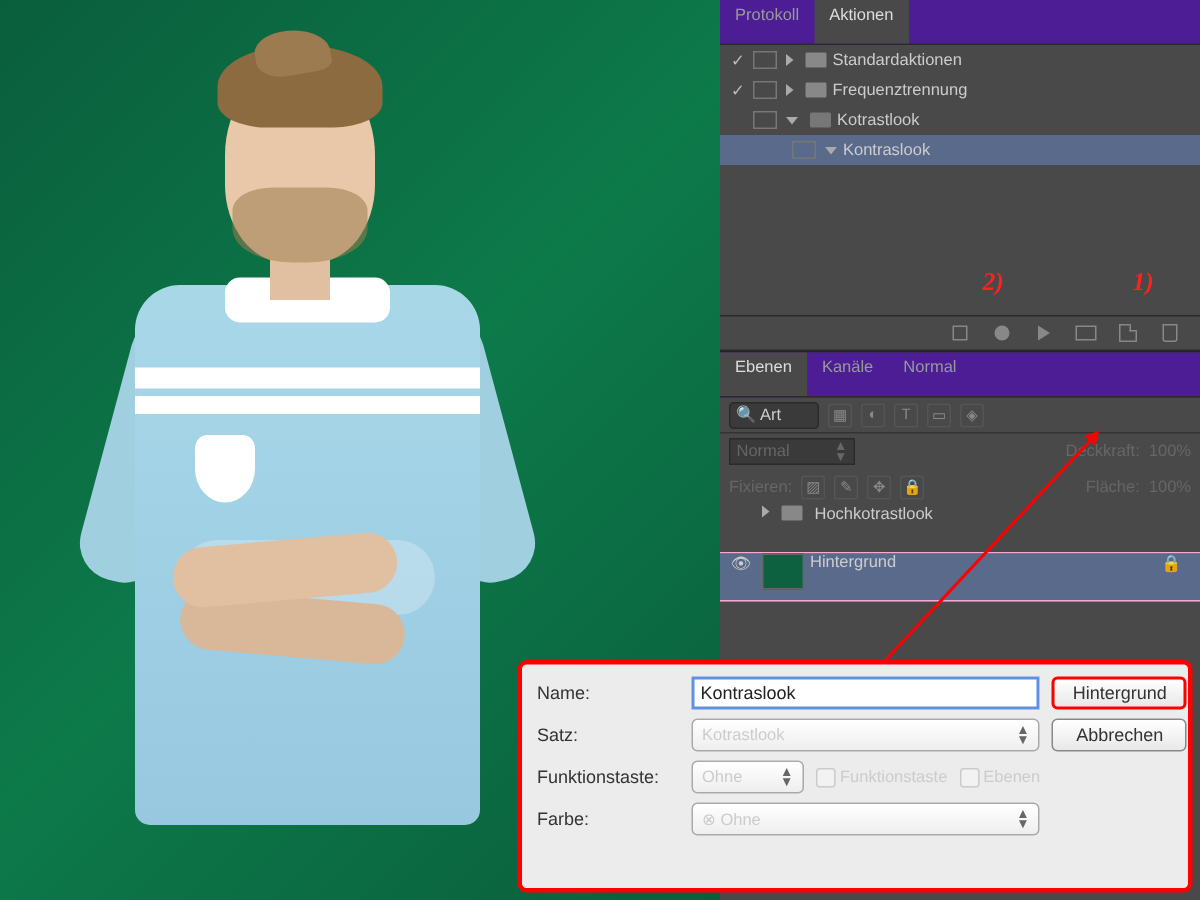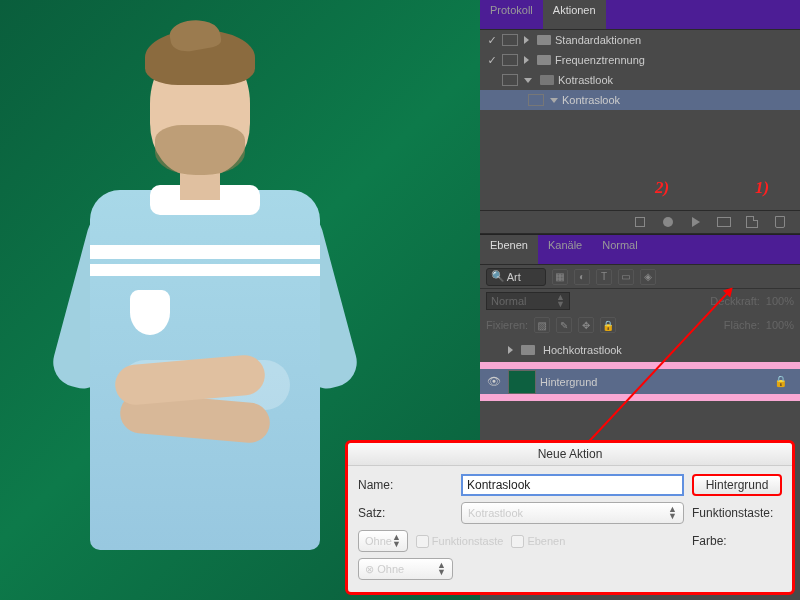--- a/index.html
+++ b/index.html
@@ -45,21 +45,21 @@
 .trash{width:10px;height:12px;border:1px solid #888;border-radius:0 0 2px 2px}
 .anno{position:absolute;color:#ff2020;font-weight:bold;font-size:17px;font-style:italic;font-family:serif}
 .layers-section{border-top:1px solid #222}
 .filter-row,.mode-row,.lock-row{display:flex;align-items:center;height:24px;padding:0 6px;gap:6px;color:#888;font-size:10px}
 .filter-row{border-bottom:1px solid #333}
 .filter-input{width:60px;height:18px;background:#3a3a3a;border:1px solid #2a2a2a;border-radius:3px;padding:0 4px;display:flex;align-items:center;gap:2px}
 .mini-icon{width:16px;height:16px;border:1px solid #555;border-radius:2px;display:flex;align-items:center;justify-content:center;font-size:10px;color:#888}
 .dd{width:84px;height:18px;background:#3a3a3a;border:1px solid #2a2a2a;padding:0 4px;display:flex;align-items:center;justify-content:space-between}
 .lbl{color:#888}
 .lbl.disabled{color:#666}
-.layer-row{display:flex;align-items:center;height:32px;padding:0 4px;border-bottom:7px solid #f9a8d4}
+.layer-row{display:flex;height:32px;padding:0 4px;border-bottom:1px solid #f9a8d4}
 .layer-row.sel{background:#5a6a8a}
 .eye{width:20px;text-align:center;color:#ccc}
 .thumb{width:28px;height:24px;background:#0d6040;border:1px solid #666;margin:0 4px}
 .lock{margin-left:auto;margin-right:8px;color:#aaa}
 .dialog{position:absolute;left:345px;top:440px;width:450px;height:155px;background:#ececec;border:3px solid #ff0000;border-radius:6px}
 .dialog-title{text-align:center;padding:4px;font-size:12px;color:#333;background:linear-gradient(#fafafa,#e5e5e5);border-bottom:1px solid #ccc;border-radius:4px 4px 0 0}
 .dialog-body{padding:8px 10px;display:grid;grid-template-columns:95px 1fr 90px;gap:6px 8px;align-items:center}
 .dlbl{color:#333;font-size:12px}
 .dinput{height:22px;border:1px solid #999;background:#fff;padding:0 4px;font-size:12px;color:#222;width:100%}
 .dinput.name-field{border:2px solid #6090e0}
@@ -202,31 +202,31 @@
     </div>
   </div>
 </div>
 
 <div class="anno" style="left:755px;top:178px">1)</div>
 <div class="anno" style="left:655px;top:178px">2)</div>
 <div class="arrow-line" style="left:554px;top:478px;width:260px;transform:rotate(-47deg)"></div>
 <div class="arrow-line" style="left:555px;top:486px;width:173px;transform:rotate(-2deg)"></div>
 
 <div class="dialog">
-  <div class="dialog-title">Neue Aktion</div>
   <div class="dialog-body">
     <div class="dlbl">Name:</div>
     <input class="dinput name-field" value="Kontraslook" style="">
     <button class="dbtn record">Hintergrund</button>
 
     <div class="dlbl">Satz:</div>
     <div class="dselect">
         <span>Kotrastlook</span>
         <span class="arrows">▲<br>▼</span>
       </div>
+    <button class="dbtn">Abbrechen</button>
 
     <div class="dlbl">Funktionstaste:</div>
     <div class="fn-row">
       <div class="dselect">
           <span>Ohne</span>
           <span class="arrows">▲<br>▼</span>
         </div>
       <label class="dcheck">
           <input type="checkbox" disabled="" style="">
           <span>Funktionstaste</span>

